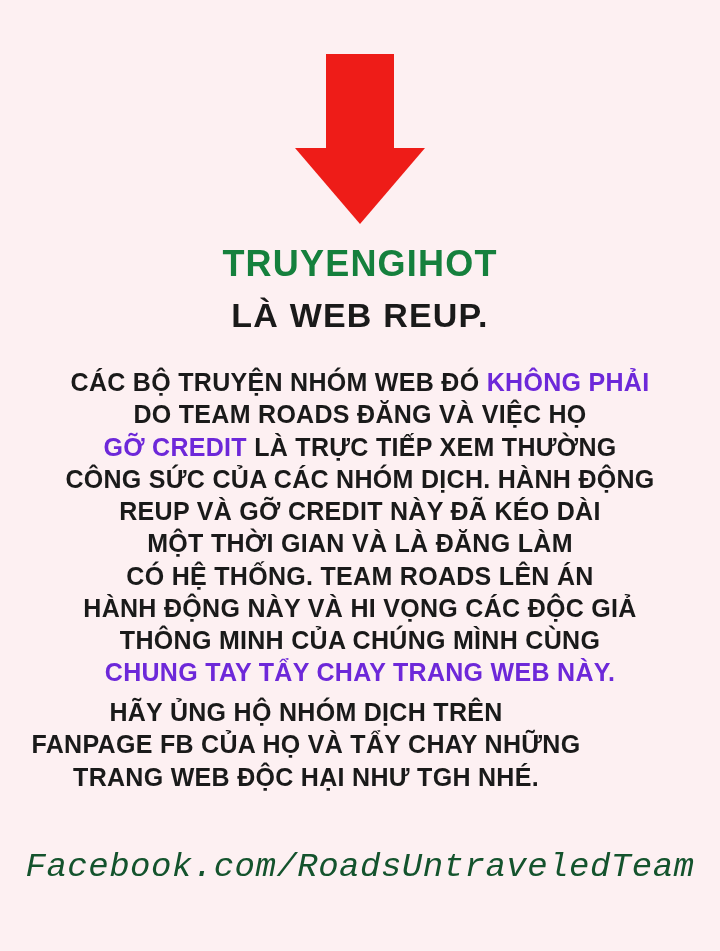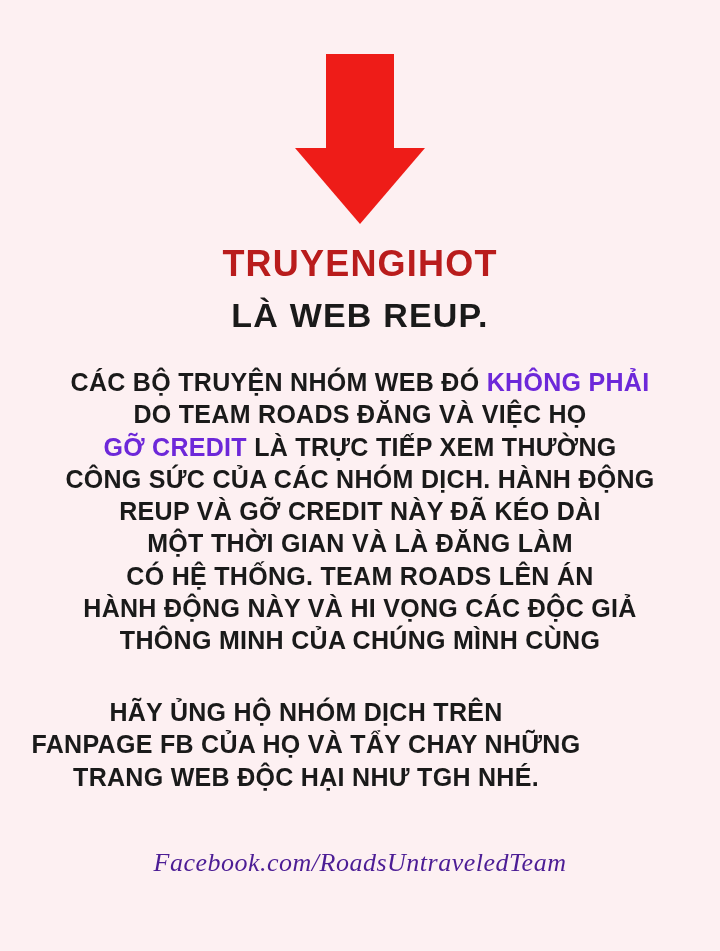--- a/index.html
+++ b/index.html
@@ -58,21 +58,21 @@
   .headline {
     position: absolute;
     top: 243px;
     left: 0;
     width: 720px;
     text-align: center;
     line-height: 1.18;
   }
   .headline .line1 {
     display: block;
-    color: #b91c1c;
+    color: #15803d;
     font-size: 36px;
     font-weight: bold;
     letter-spacing: 1.2px;
   }
   .headline .line2 {
     display: block;
     color: #1a1a1a;
     font-size: 34px;
     font-weight: bold;
     letter-spacing: 1.2px;
@@ -111,24 +111,24 @@
 
   
   .footer {
     position: absolute;
     top: 848px;
     left: 0;
     width: 720px;
     text-align: center;
   }
   .footer .fb {
-    font-family: Liberation Serif, serif;
+    font-family: Liberation Mono, monospace;
     font-style: italic;
-    font-size: 26px;
-    color: #4c1d95;
+    font-size: 34px;
+    color: #14532d;
     letter-spacing: 0.5px;
   }
 </style>
 </head>
 <body>
 
 <div class="page">
 
   <div class="arrow-wrap">
     <div class="arrow">
@@ -145,20 +145,21 @@
   <div class="body-text" id="body-1">
       <span class="ln"><span>CÁC BỘ TRUYỆN NHÓM WEB ĐÓ </span><span class="red">KHÔNG PHẢI</span></span>
       <span class="ln"><span>DO TEAM ROADS ĐĂNG VÀ VIỆC HỌ</span></span>
       <span class="ln"><span class="red">GỠ CREDIT</span><span> LÀ TRỰC TIẾP XEM THƯỜNG</span></span>
       <span class="ln"><span>CÔNG SỨC CỦA CÁC NHÓM DỊCH. HÀNH ĐỘNG</span></span>
       <span class="ln"><span>REUP VÀ GỠ CREDIT NÀY ĐÃ KÉO DÀI</span></span>
       <span class="ln"><span>MỘT THỜI GIAN VÀ LÀ ĐĂNG LÀM</span></span>
       <span class="ln"><span>CÓ HỆ THỐNG. TEAM ROADS LÊN ÁN</span></span>
       <span class="ln"><span>HÀNH ĐỘNG NÀY VÀ HI VỌNG CÁC ĐỘC GIẢ</span></span>
       <span class="ln"><span>THÔNG MINH CỦA CHÚNG MÌNH CÙNG</span></span>
+      <span class="ln"><span class="red">CHUNG TAY TẨY CHAY TRANG WEB NÀY.</span></span>
     </div>
 
   <div class="body-text-2" id="body-2">
       <span class="ln"><span>HÃY ỦNG HỘ NHÓM DỊCH TRÊN</span></span>
       <span class="ln"><span>FANPAGE FB CỦA HỌ VÀ TẨY CHAY NHỮNG</span></span>
       <span class="ln"><span>TRANG WEB ĐỘC HẠI NHƯ TGH NHÉ.</span></span>
     </div>
 
   <div class="footer">
     <span class="fb">Facebook.com/RoadsUntraveledTeam</span>

